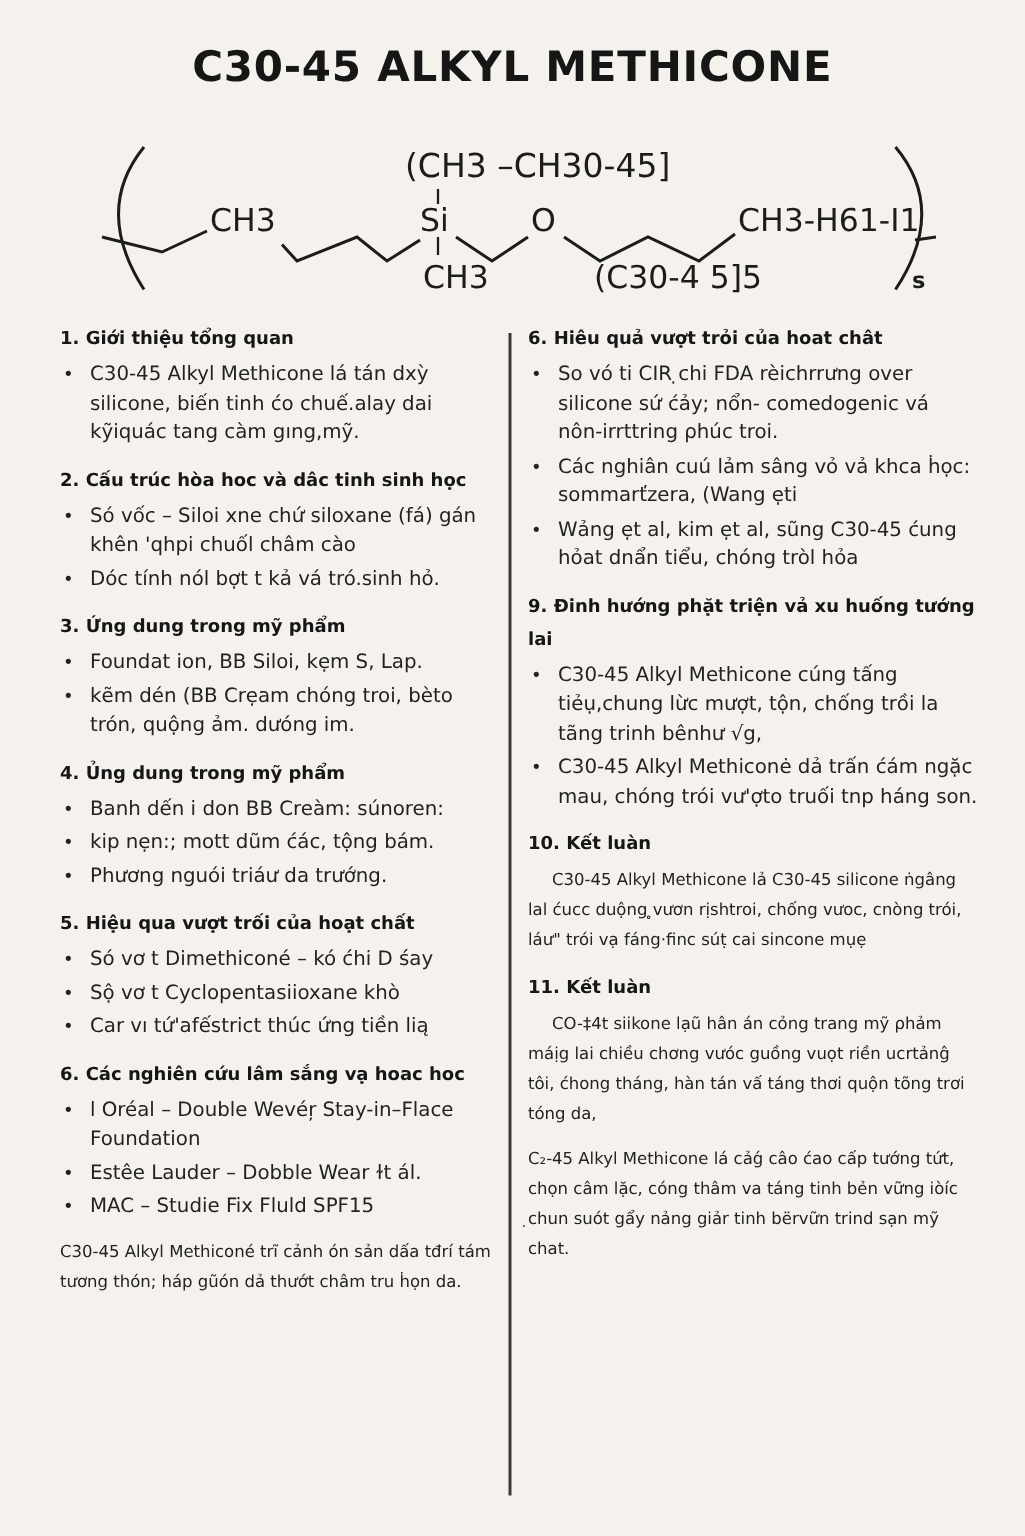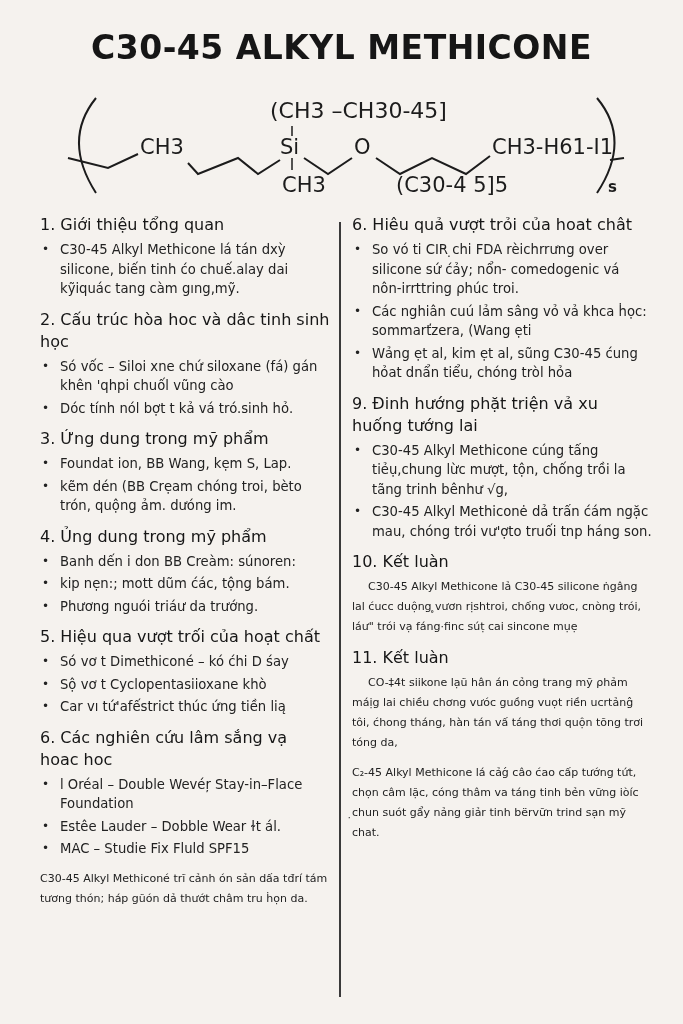--- a/index.html
+++ b/index.html
@@ -7,35 +7,35 @@
       width: 683px; height: 1024px; overflow: hidden;
       background: #f5f2ee;
       color: #1c1c1c;
       font-family: "DejaVu Sans", sans-serif;
       position: relative;
     }
     .title {
       position: absolute; left: 0; top: 28px; width: 683px;
       text-align: center;
       font-family: "DejaVu Sans", sans-serif;
-      font-weight: bold; font-size: 33px; letter-spacing: 0.5px;
+      font-weight: bold; font-size: 28px; letter-spacing: 0.5px;
       color: #161616;
     }
     .structure { position: absolute; left: 0; top: 88px; width: 683px; height: 120px; }
     .structure svg { width: 683px; height: 120px; }
     .structure text { font-family: "DejaVu Sans", sans-serif; fill: #1c1c1c; }
 
     .col { position: absolute; top: 214px; }
     .col-left { left: 40px; width: 290px; }
     .col-right { left: 352px; width: 300px; }
     .divider { position: absolute; left: 339px; top: 222px; width: 1.5px; height: 775px; background: #3a3a3a; }
 
     .section { margin-bottom: 10px; }
     .h {
-      font-weight: normal; font-size: 16px; line-height: 22px;
+      font-weight: bold; font-size: 12px; line-height: 22px;
       margin: 0 0 4px 0; color: #161616;
     }
     ul { list-style: none; margin: 0; padding: 0; }
     li {
       position: relative; padding-left: 20px;
       font-size: 13.2px; line-height: 19.5px; margin-bottom: 3px; color: #222;
     }
     li::before {
       content: "\2022"; position: absolute; left: 2px; top: 0; font-size: 12px;
     }
@@ -83,28 +83,28 @@
 <div class="col col-left">
   <div class="section">
     <div class="h">1. Giới thiệu tổng quan</div>
     <ul>
       <li>C30-45 Alkyl Methicone lá tán dxỳ silicone, biến tinh ćo chuế.alay dai kỹiquác tang càm gıng,mỹ.</li>
     </ul>
   </div>
   <div class="section">
     <div class="h">2. Cấu trúc hòa hoc và dâc tinh sinh học</div>
     <ul>
-      <li>Só vốc – Siloi xne chứ siloxane (fá) gán khên 'qhpi chuốl vũng cào</li>
+      <li>Só vốc – Siloi xne chứ siloxane (fá) gán khên 'qhpi chuốl châm cào</li>
       <li>Dóc tính nól bợt t kả vá tró.sinh hỏ.</li>
     </ul>
   </div>
   <div class="section">
     <div class="h">3. Ứng dung trong mỹ phẩm</div>
     <ul>
-      <li>Foundat ion, BB Wang,  kẹm S, Lap.</li>
+      <li>Foundat ion, BB Siloi,  kẹm S, Lap.</li>
       <li>kẽm dén (BB Crẹam   chóng troi, bèto trón, quộng ảm. dưóng im.</li>
     </ul>
   </div>
   <div class="section">
     <div class="h">4. Ủng dung trong mỹ phẩm</div>
     <ul>
       <li>Banh dến i don BB Creàm: súnoren:</li>
       <li>kip nẹn:; mott dũm ćác, tộng bám.</li>
       <li>Phương nguói triáư da trướng.</li>
     </ul>

